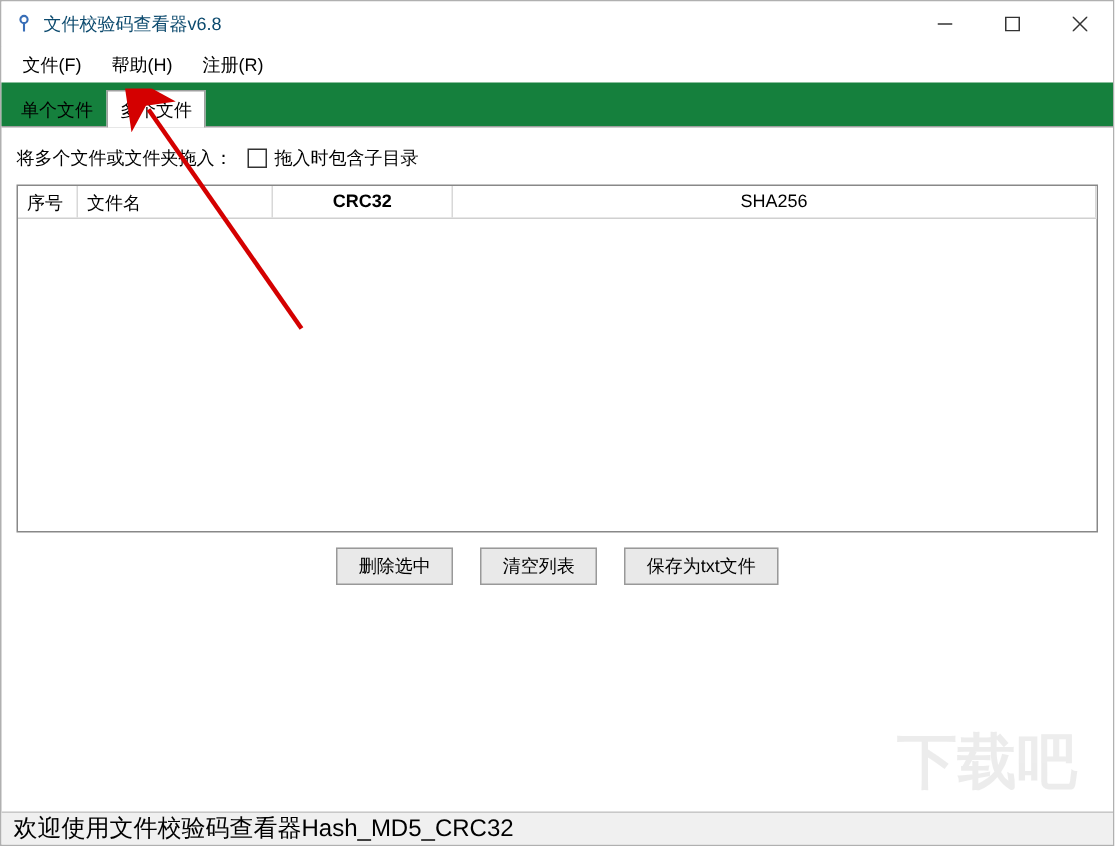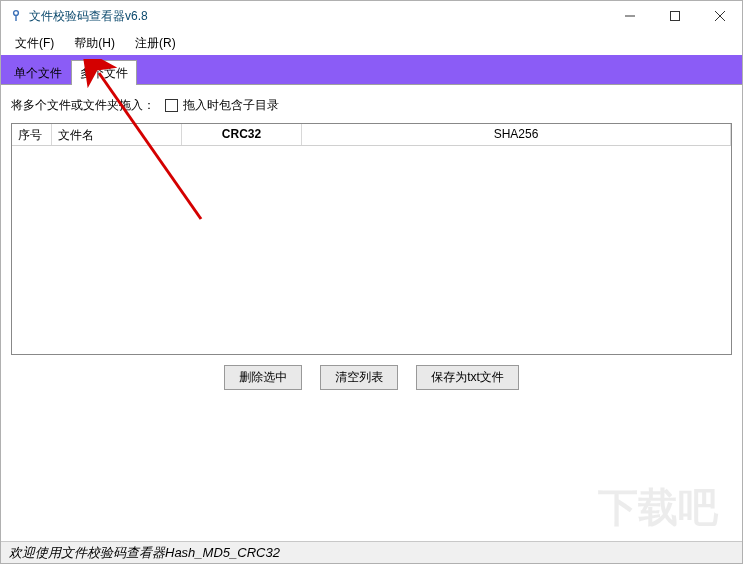--- a/index.html
+++ b/index.html
@@ -9,21 +9,21 @@
   .titlebar { height: 30px; display: flex; align-items: center; padding-left: 8px; background: #fff; }
   .titlebar .ticon { width: 14px; height: 14px; margin-right: 6px; }
   .titlebar .ttext { flex: 1; font-size: 12px; color: #0c4a6e; }
   .win-controls { display: flex; height: 30px; }
   .win-controls .wc { width: 45px; display: flex; align-items: center; justify-content: center; color: #333; }
   .win-controls .wc svg { display: block; }
   
   .menubar { height: 24px; display: flex; align-items: stretch; padding: 0 4px; background: #fff; }
   .menubar .mitem { padding: 4px 10px; color: #000; cursor: default; }
   
-  .tabs-bar { display: flex; align-items: flex-end; padding: 4px 4px 0 4px; background: #8b5cf6; }
+  .tabs-bar { display: flex; align-items: flex-end; padding: 4px 4px 0 4px; background: #15803d; }
   .tab { padding: 4px 8px 3px 8px; border: 1px solid transparent; border-bottom: none; margin-right: 0px; font-size: 12px; cursor: default; position: relative; top: 1px; }
   .tab.active { border-color: #a0a0a0; background: #fff; z-index: 2; }
   .tab.inactive { color: #000; }
   
   .tab-content { border-top: 1px solid #a0a0a0; flex: 1; padding: 8px 10px 0 10px; display: flex; flex-direction: column; position: relative; }
   
   .instruct-row { display: flex; align-items: center; height: 24px; margin-bottom: 6px; }
   .instruct-row .lbl { margin-right: 10px; }
   .chkwrap { display: flex; align-items: center; gap: 5px; }
   .chkbox { width: 13px; height: 13px; border: 1px solid #333; background: #fff; display: inline-block; }
@@ -36,21 +36,21 @@
   .gh.md5 { width: 190px; text-align: center; }
   .gh.crc32 { width: 120px; text-align: center; font-weight: bold; }
   .gh.sha256 { flex: 1; text-align: center; }
   .gbody { height: calc(100% - 22px); overflow: auto; }
   
   .btn-row { display: flex; justify-content: center; gap: 18px; padding: 10px 0; }
   .btn { border: 1px solid #999; background: #e9e9e9; padding: 3px 14px; font-size: 12px; font-family: inherit; cursor: default; }
   
   .spacer { flex: 1; }
   
-  .statusbar { height: 22px; border-top: 1px solid #c8c8c8; background: #f0f0f0; padding: 3px 8px; font-size: 13px; color: #000; display: flex; align-items: center; font-style: italic; }
+  .statusbar { height: 22px; border-top: 1px solid #c8c8c8; background: #f0f0f0; padding: 3px 8px; font-size: 16px; color: #000; display: flex; align-items: center; }
   
   .arrow-overlay { position: absolute; left: 80px; top: 58px; width: 160px; height: 180px; pointer-events: none; z-index: 50; }
   
   .watermark { position: absolute; right: 4px; bottom: 24px; opacity: 0.15; pointer-events: none; }
 </style>
 </head>
 <body>
 
 <div class="window">
 

